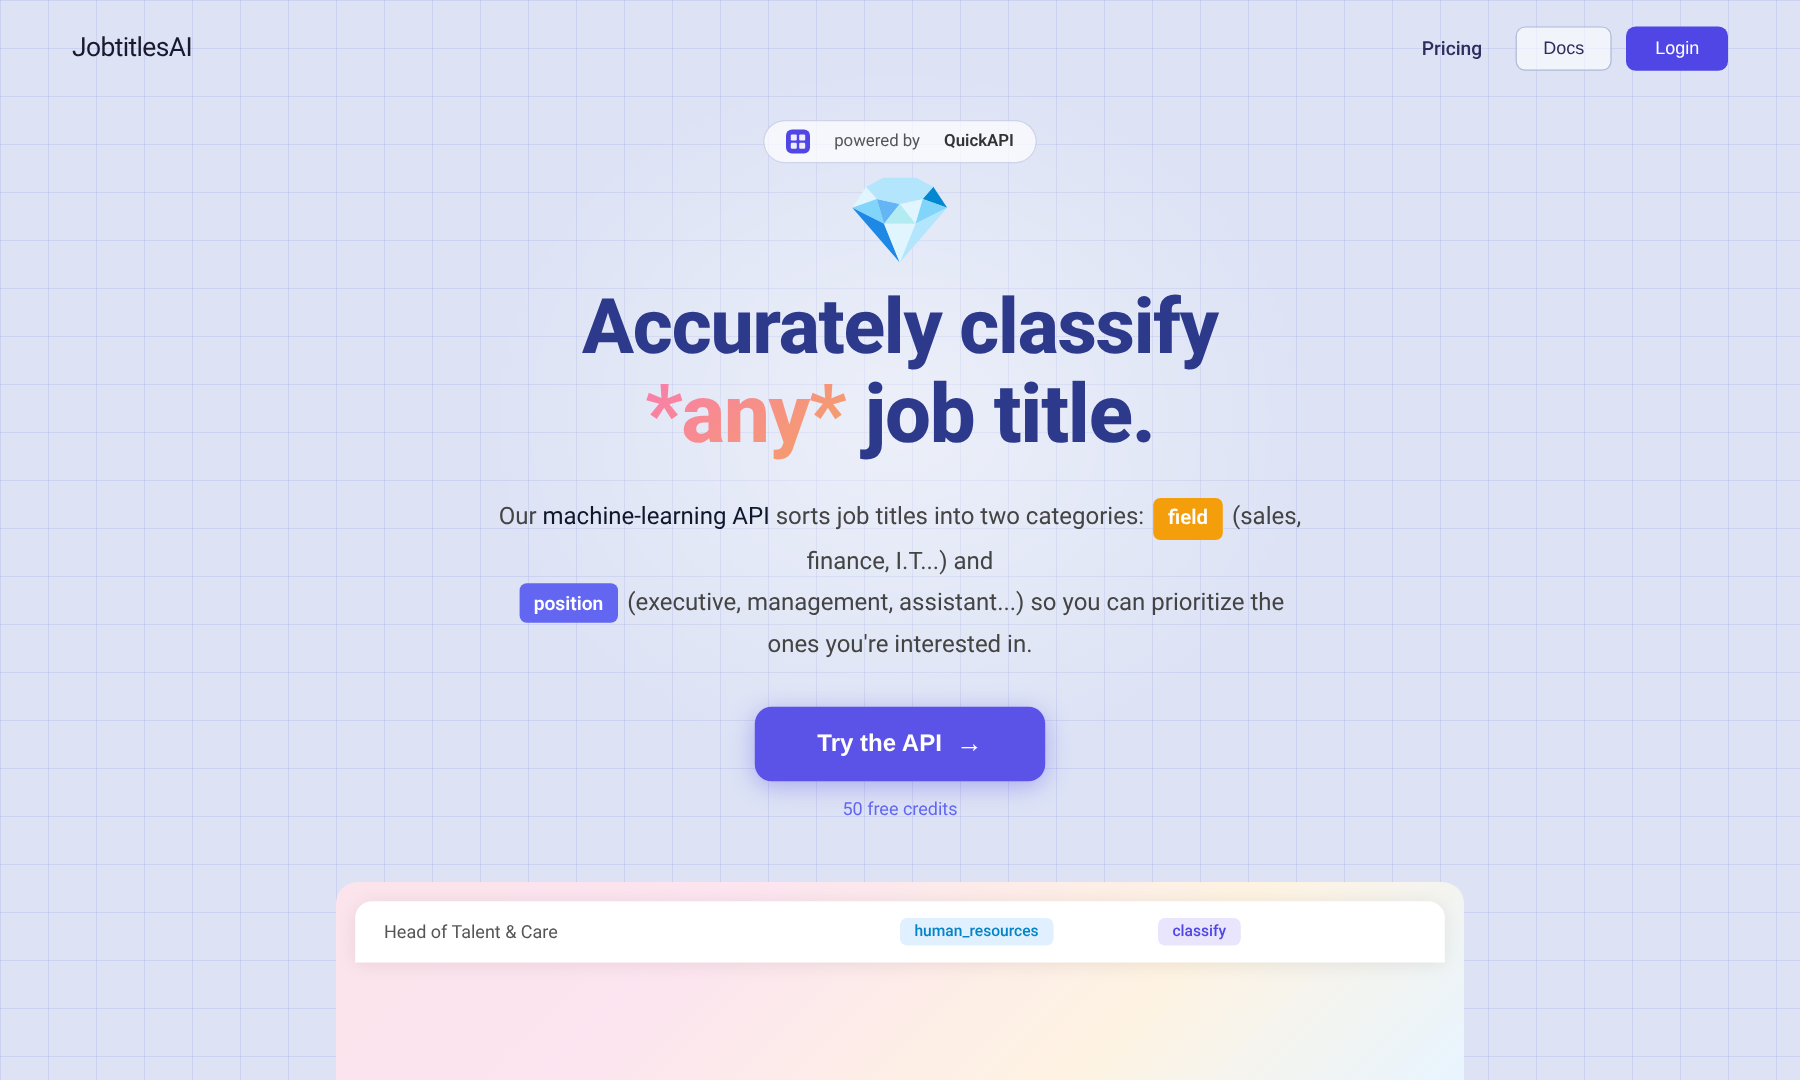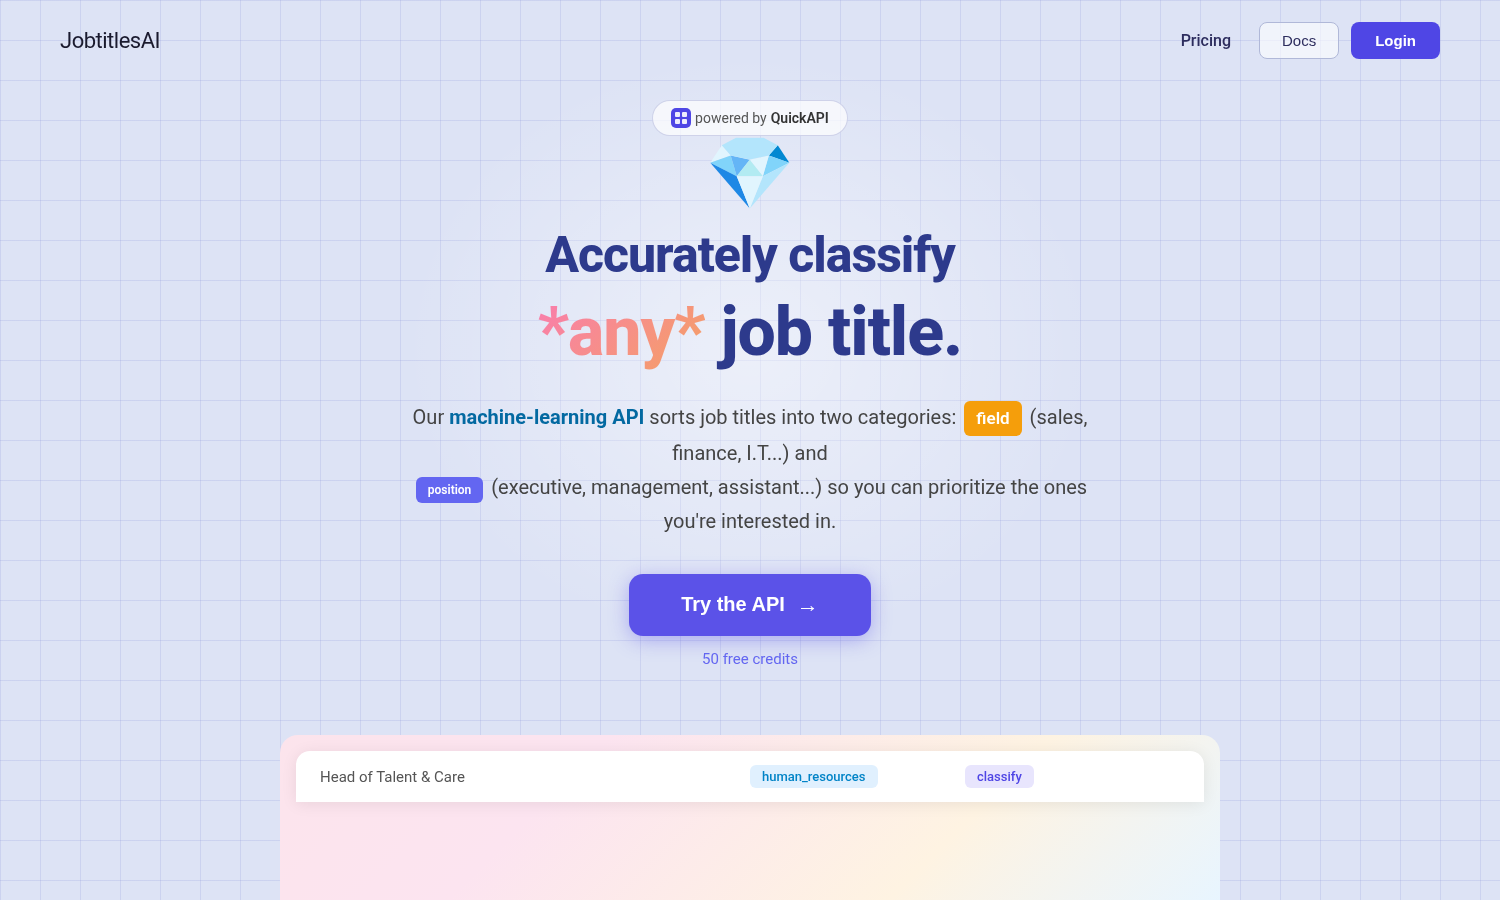--- a/index.html
+++ b/index.html
@@ -82,21 +82,21 @@
       color: #2d2d5e;
       border: 1.5px solid #b0b8d8;
       background: rgba(255,255,255,0.6);
       border-radius: 8px;
       padding: 9px 22px;
       cursor: pointer;
     }
 
     .nav-btn-login {
       font-size: 15px;
-      font-weight: 700;
+      font-weight: 400;
       color: #fff;
       background: #4f46e5;
       border: none;
       border-radius: 8px;
       padding: 10px 24px;
       cursor: pointer;
     }
 
     
     .main-content {
@@ -105,28 +105,28 @@
       display: flex;
       flex-direction: column;
       align-items: center;
       padding-top: 20px;
     }
 
     
     .powered-by-badge {
       display: flex;
       align-items: center;
-      gap: 4px;
+      gap: 20px;
       background: rgba(255,255,255,0.7);
       border: 1px solid rgba(180, 185, 220, 0.6);
       border-radius: 20px;
       padding: 7px 18px;
       font-size: 14px;
       color: #555;
-      margin-bottom: 2px;
+      margin-bottom: 12px;
     }
 
     .powered-by-icon {
       width: 20px;
       height: 20px;
       background: #4f46e5;
       border-radius: 5px;
       display: flex;
       align-items: center;
       justify-content: center;
@@ -143,26 +143,26 @@
     
     .diamond-emoji {
       font-size: 72px;
       text-align: center;
       margin-bottom: 18px;
       line-height: 1;
     }
 
     
     .hero-heading {
-      font-size: 50px;
+      font-size: 64px;
       font-weight: 800;
       color: #2d3a8c;
       text-align: center;
       line-height: 1.1;
-      margin-bottom: 12px;
+      margin-bottom: 0;
       letter-spacing: -1px;
     }
 
     .hero-heading-line2 {
       font-size: 68px;
       font-weight: 800;
       text-align: center;
       line-height: 1.1;
       margin-bottom: 30px;
       letter-spacing: -1px;
@@ -183,41 +183,41 @@
     .hero-description {
       font-size: 20px;
       color: #444;
       text-align: center;
       max-width: 680px;
       line-height: 1.7;
       margin-bottom: 36px;
     }
 
     .hero-description strong {
-      font-weight: 700;
-      color: #0369a1;
+      font-weight: 400;
+      color: #0f172a;
     }
 
     .field-badge {
       display: inline-block;
       background: #f59e0b;
       color: white;
       font-weight: 600;
       font-size: 17px;
       padding: 3px 12px;
       border-radius: 6px;
       margin: 0 3px;
     }
 
     .position-badge {
       display: inline-block;
       background: #6366f1;
       color: white;
       font-weight: 600;
-      font-size: 12px;
+      font-size: 16px;
       padding: 3px 12px;
       border-radius: 6px;
       margin: 0 3px;
     }
 
     
     .cta-button {
       display: flex;
       align-items: center;
       gap: 12px;

